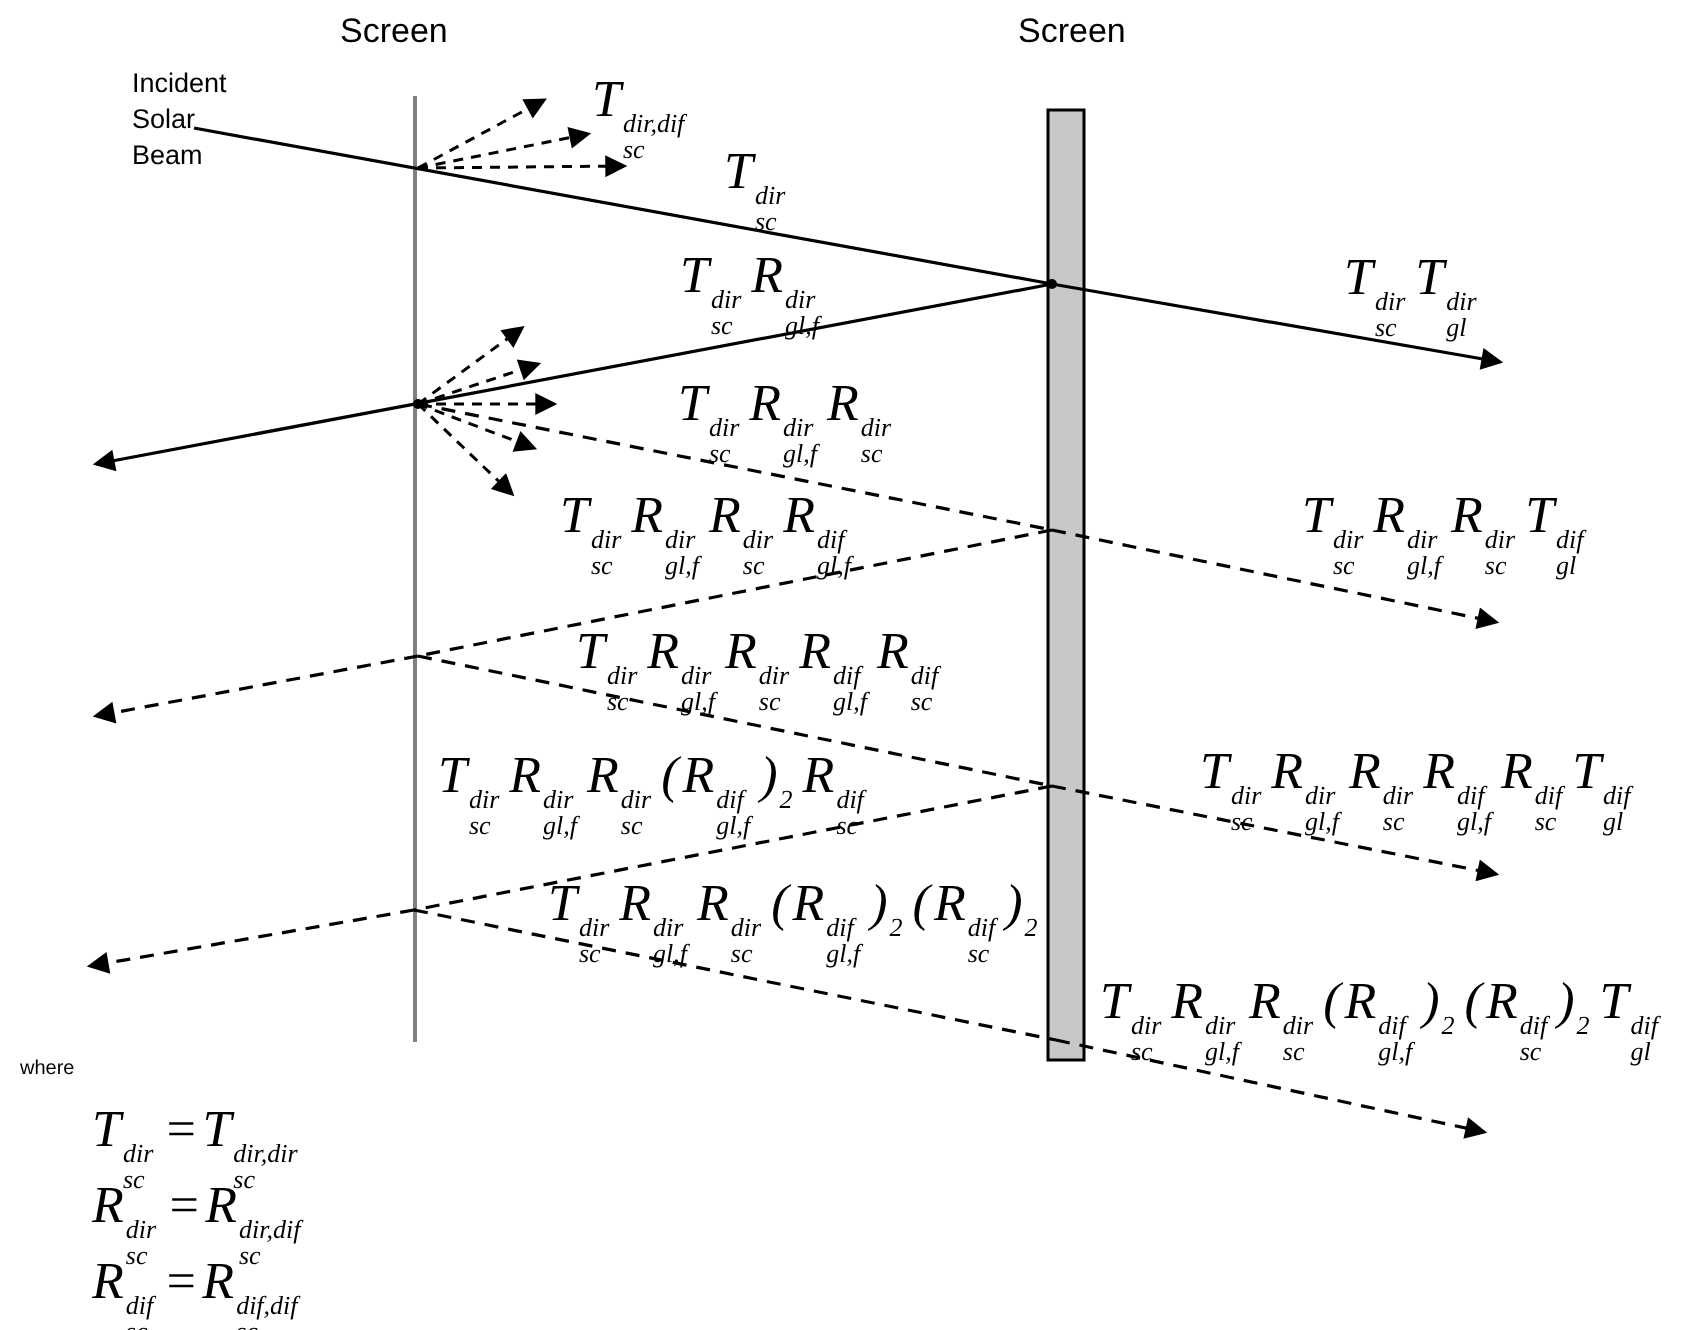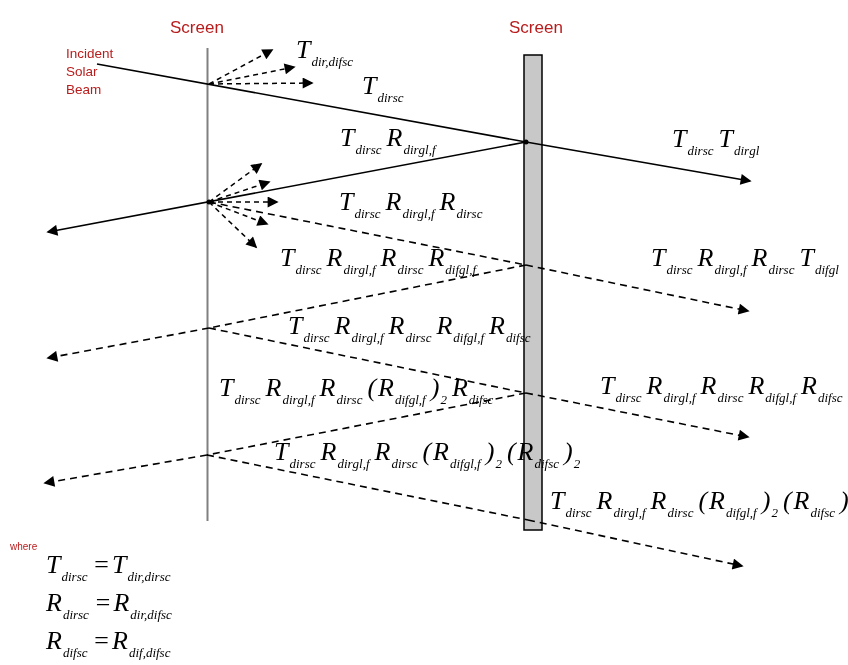--- a/index.html
+++ b/index.html
@@ -1,29 +1,29 @@
 <!DOCTYPE html>
 <html><head>
 <meta charset="utf-8">
 <style>
   html,body{margin:0;padding:0;background:#ffffff;}
   .stage{position:relative;width:848px;height:665px;background:#ffffff;overflow:hidden;
          font-family:"Liberation Sans",sans-serif;color:#000;}
   .stage svg{position:absolute;left:0;top:0;}
-  .txt{position:absolute;color:#b91c1c;margin-top:12px;}
+  .txt{position:absolute;color:#000000;}
   .screen-title{left:170px;top:6px;font-size:17px;}
   .glass-title{left:509px;top:6px;font-size:17px;}
   .incident{left:66px;top:33px;font-size:13.5px;line-height:18px;white-space:pre-line;}
   .where{left:10px;top:529px;font-size:10px;}
   
   .mlabel{position:absolute;font-family:"Liberation Serif",serif;font-style:italic;
           font-size:26px;line-height:1.05;white-space:nowrap;color:#000;}
   .mpart{display:inline-block;margin-right:2px;}
   .mbase{display:inline-block;}
-  .mstack{display:inline-flex;flex-direction:row;align-items:flex-start;
+  .mstack{display:inline-flex;flex-direction:column;align-items:flex-start;
           font-size:13px;line-height:13px;vertical-align:-8px;margin-left:1px;margin-right:3px;}
   .msup,.msub{display:block;min-height:13px;}
 </style>
 </head>
 <body>
 
 <div class="stage">
   <svg id="beam-svg" width="848" height="665" viewBox="0 0 848 665">
       <defs>
         <marker id="ah" viewBox="0 0 10 10" refX="8.5" refY="5" markerWidth="14" markerHeight="11" markerUnits="userSpaceOnUse" orient="auto">

